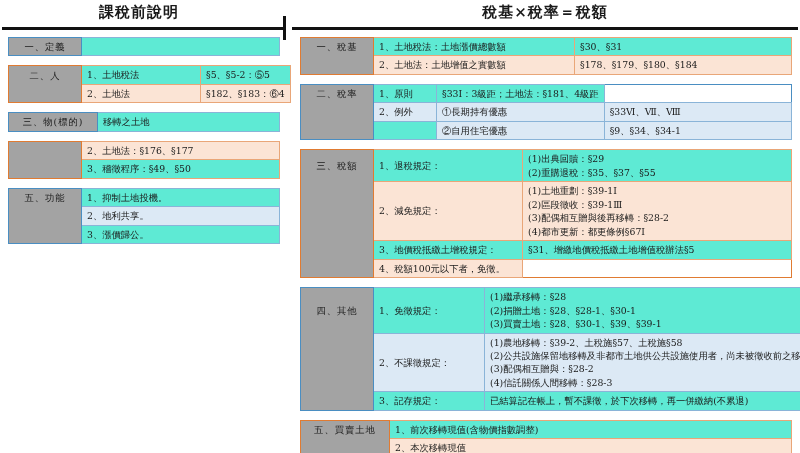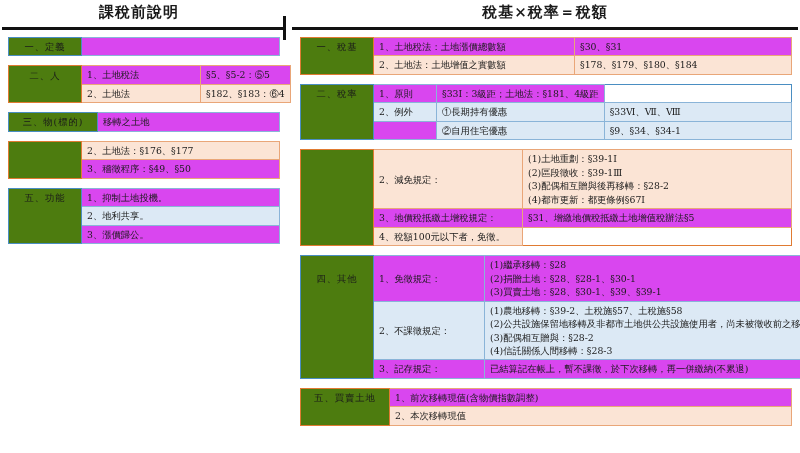--- a/index.html
+++ b/index.html
@@ -110,35 +110,35 @@
   .block.blue   .cell { border-color: #8ab4d8; }
 
   .cell.head {
     width: 62px;
     min-width: 62px;
     text-align: center;
     letter-spacing: 1px;
     border-left: 0;
     border-top: 0;
     border-bottom: 0;
-    background: #4d7c0f;
+    background: #a3a3a3;
   }
   .block.orange .cell.head { border-right: 1.4px solid #e07b32; }
   .block.blue   .cell.head { border-right: 1.4px solid #4a8ec2; }
 
   .cell.head.wide { width: 78px; min-width: 78px; }
 
   .cell.mid  { width: 108px; min-width: 108px; }
   .cell.mid2 { width: 46px;  min-width: 46px; text-align: left; margin-left: 27px; }
   .cell.sub  { width: 92px;  min-width: 92px; }
   .cell.body { width: auto; }
 
   .tint-orange { background: #fbe4d5; margin-left: 12px; }
   .tint-blue   { background: #dce9f5; }
-  .tint-none   { background: #d946ef; }
+  .tint-none   { background: #5eead4; }
 
   .lines { display: block; }
   .lines span { display: block; white-space: nowrap; }
 
   
   .rowspan-host { display: table-cell; vertical-align: middle; }
 </style>
 </head>
 <body>
 
@@ -241,20 +241,30 @@
         <div class="row">
           <div class="cell head" style="border-top:0;border-bottom:0;"></div>
           <div class="cell mid2 tint-none" style="width:52px;min-width:52px;border-top:0;"></div>
           <div class="cell sub tint-blue">②自用住宅優惠</div>
           <div class="cell body tint-blue">§9、§34、§34-1</div>
         </div>
       </div>
 
       <div class="block orange">
         <div class="row">
+          <div class="cell head">三、稅額</div>
+          <div class="cell tint-none" style="width:138px;min-width:138px;">1、退稅規定：</div>
+          <div class="cell body tint-none">
+            <span class="lines">
+                <span>(1)出典回贖：§29</span>
+                <span>(2)重購退稅：§35、§37、§55</span>
+              </span>
+          </div>
+        </div>
+        <div class="row">
           <div class="cell head" style="border-top:0;border-bottom:0;"></div>
           <div class="cell tint-orange" style="width:138px;min-width:138px;">2、減免規定：</div>
           <div class="cell body tint-orange">
             <span class="lines">
                 <span>(1)土地重劃：§39-1Ⅰ</span>
                 <span>(2)區段徵收：§39-1Ⅲ</span>
                 <span>(3)配偶相互贈與後再移轉：§28-2</span>
                 <span>(4)都市更新：都更條例§67Ⅰ</span>
               </span>
           </div>

